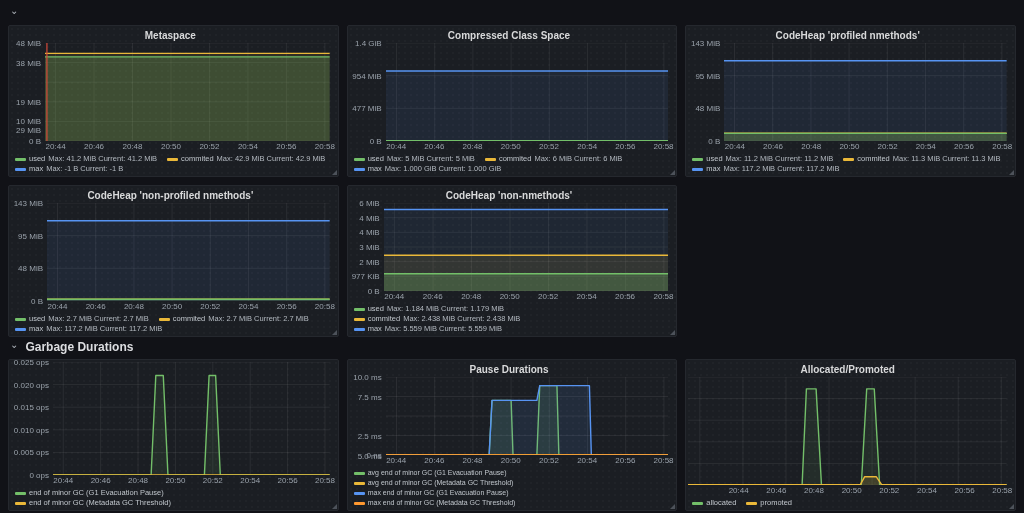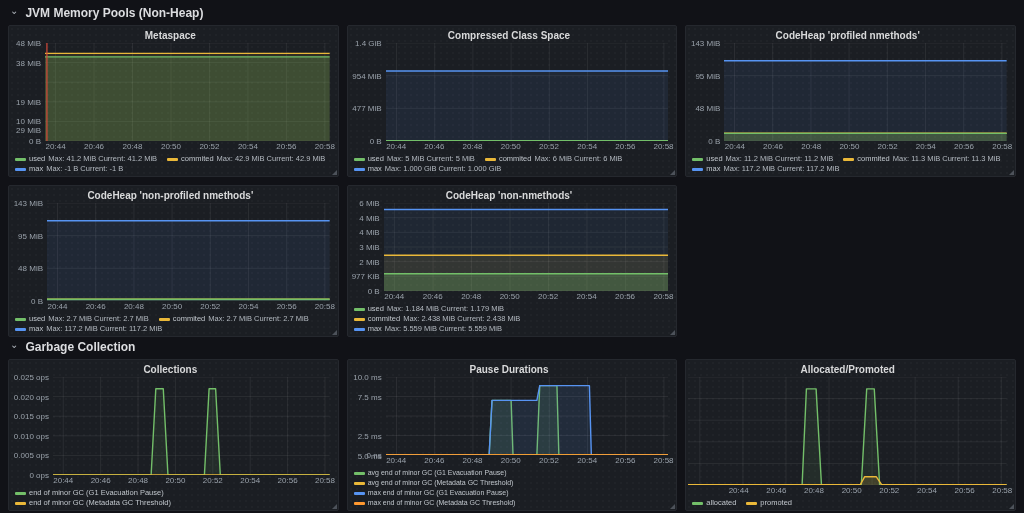--- a/index.html
+++ b/index.html
@@ -32,21 +32,20 @@
   .lg-stats{color:#b4bac1;}
   .resize-handle{position:absolute;right:1px;bottom:1px;width:0;height:0;cursor:nwse-resize;
     border-left:5px solid transparent;border-bottom:5px solid #4d525a;}
 </style>
 </head>
 <body>
 
 <div id="app">
     <div class="section-header">
       <span class="chevron">⌄</span>
-      <span class="section-title">JVM Memory Pools (Non-Heap)</span>
     </div>
     <div class="grid3">
       <div class="panel">
         <div class="panel-title">Metaspace</div>
         <div class="plot-row">
           <div class="y-axis" style="width: 34px;">
             <span class="y-tick" style="top: 0%;">48 MiB</span>
             <span class="y-tick" style="top: 20%;">38 MiB</span>
             <span class="y-tick" style="top: 40%; margin-top: 48px;">29 MiB</span>
             <span class="y-tick" style="top: 60%;">19 MiB</span>
@@ -350,25 +349,24 @@
             <span class="swatch" style="background: rgb(87, 148, 242);"></span>
             <span class="lg-name">max</span>
             <span class="lg-stats">Max: 5.559 MiB  Current: 5.559 MiB</span>
           </span>
         </div>
         <div class="resize-handle"></div>
       </div>
     </div>
     <div class="section-header">
       <span class="chevron">⌄</span>
-      <span class="section-title">Garbage Collection</span>
+      <span class="section-title">Garbage Durations</span>
     </div>
     <div class="grid3">
       <div class="panel">
-        <div class="panel-title">Collections</div>
         <div class="plot-row">
           <div class="y-axis" style="width: 42px;">
             <span class="y-tick" style="top: 0%;">0.025 ops</span>
             <span class="y-tick" style="top: 20%;">0.020 ops</span>
             <span class="y-tick" style="top: 40%;">0.015 ops</span>
             <span class="y-tick" style="top: 60%;">0.010 ops</span>
             <span class="y-tick" style="top: 80%;">0.005 ops</span>
             <span class="y-tick" style="top: 100%;">0 ops</span>
           </div>
           <div class="plot">

